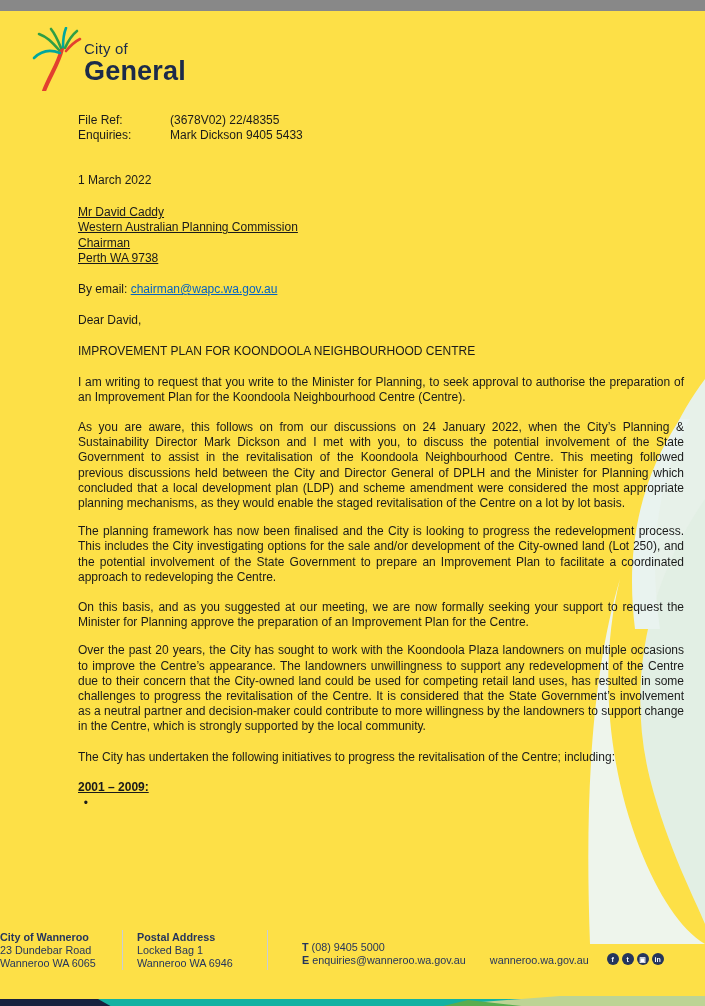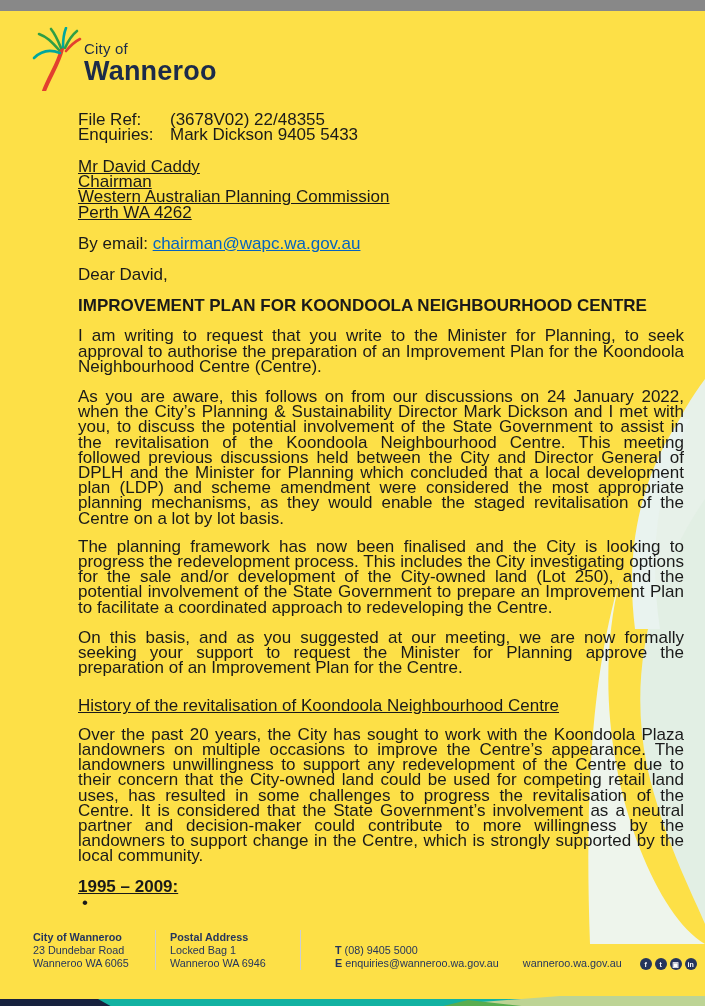--- a/index.html
+++ b/index.html
@@ -16,46 +16,46 @@
   
   .watermark { position:absolute; right:0; top:368px; width:175px; height:565px; z-index:0; pointer-events:none; }
 
   
   .logo { position:absolute; left:30px; top:16px; display:flex; align-items:flex-start; z-index:2; }
   .logo-flower { width:52px; height:64px; }
   .logo-text { margin-left:2px; margin-top:14px; color:#1c2b4a; line-height:1.05; }
   .logo-text .l1 { font-size:15px; letter-spacing:.2px; }
   .logo-text .l2 { font-size:27px; font-weight:bold; letter-spacing:.2px; }
 
-  .content { position:absolute; left:78px; top:0; width:606px; z-index:1; font-size:17px; line-height:15.2px; }
+  .content { position:absolute; left:78px; top:0; width:606px; z-index:1; font-size:12px; line-height:15.2px; }
 
   .fileref { margin-top:102px; line-height:14.5px; }
   .fileref .row { display:flex; }
   .fileref .lab { width:92px; }
 
   .date-line { margin-top:31px; }
   .recipient { margin-top:17px;text-decoration:underline; }
   .byemail { margin-top:16px; }
   .byemail a { color:#0563c1; text-decoration:underline; }
   .salutation { margin-top:16px; }
-  .subject { margin-top:16px; font-weight:bold; }
+  .subject { margin-top:16px; font-weight:normal; }
 
   p.body { margin-top:15px; text-align:justify; }
   p.body.tight { margin-top:13px; }
 
   .section-heading { margin-top:23px; text-decoration:underline; }
   .period-heading { margin-top:15px; font-weight:bold; text-decoration:underline; }
 
   .bullet-item { margin-top:1px; display:flex; text-align:justify; }
   .bullet-item .dot { width:22px; text-align:right; padding-right:12px; flex:none; }
   .bullet-item .btxt { width:540px; }
 
   
   .footer { position:absolute; left:0; top:918px; width:705px; z-index:2; color:#25355c; font-size:10.8px; line-height:13px; }
-  .footer-cols { display:flex; align-items:flex-end; padding-left:33px; }
+  .footer-cols { display:flex; align-items:center; }
   .fcol { padding-top:2px; }
   .fcol .b { font-weight:bold; }
   .fdiv { width:1px; background:#c9ced6; height:40px; margin:0 14px; }
   .fcol1 { width:108px; }
   .fcol2 { width:116px; }
   .fcol3 { margin-left:20px; padding-top:9px; }
   .fcol3 .b { font-weight:bold; }
   .fweb { margin-left:24px; padding-top:22px; }
   .fsocial { margin-left:18px; padding-top:19px; display:flex; gap:3px; }
   .sic { width:12px; height:12px; border-radius:50%; background:#25355c; color:#fff;
@@ -80,64 +80,65 @@
       <path d="M14,64 C20,48 28,38 32,22" stroke="#e2402f" stroke-width="4" fill="none" stroke-linecap="round"></path>
       <path d="M30,26 C20,22 12,23 4,31" stroke="#00a79d" stroke-width="2.6" fill="none" stroke-linecap="round"></path>
       <path d="M29,23 C21,14 17,10 9,7" stroke="#2f9e45" stroke-width="2.6" fill="none" stroke-linecap="round"></path>
       <path d="M31,21 C27,11 25,7 21,2" stroke="#2f9e45" stroke-width="2.6" fill="none" stroke-linecap="round"></path>
       <path d="M33,20 C33,10 34,6 36,1" stroke="#00a79d" stroke-width="2.6" fill="none" stroke-linecap="round"></path>
       <path d="M35,21 C39,12 42,8 47,4" stroke="#2f9e45" stroke-width="2.6" fill="none" stroke-linecap="round"></path>
       <path d="M36,24 C41,18 44,15 50,12" stroke="#e2402f" stroke-width="2.6" fill="none" stroke-linecap="round"></path>
     </svg>
     <div class="logo-text">
       <div class="l1">City of</div>
-      <div class="l2">Wanneroo</div>
+      <div class="l2">General</div>
     </div>
   </div>
 
   <div class="content">
 
     <div class="fileref">
       <div class="row">
         <span class="lab">File Ref:</span>
         <span>(3678V02) 22/48355</span>
       </div>
       <div class="row">
         <span class="lab">Enquiries:</span>
         <span>Mark Dickson 9405 5433</span>
       </div>
     </div>
 
+    <div class="date-line">1 March 2022</div>
 
     <div class="recipient">
       <div>Mr David Caddy</div>
+      <div>Western Australian Planning Commission</div>
       <div>Chairman</div>
-      <div>Western Australian Planning Commission</div>
-      <div>Perth WA 4262</div>
+      <div>Perth WA 9738</div>
     </div>
 
     <div class="byemail">
       <span>By email: </span><a href="#">chairman@wapc.wa.gov.au</a>
     </div>
 
     <div class="salutation">Dear David,</div>
 
     <div class="subject">IMPROVEMENT PLAN FOR KOONDOOLA NEIGHBOURHOOD CENTRE</div>
 
     <p class="body">I am writing to request that you write to the Minister for Planning, to seek approval to authorise the preparation of an Improvement Plan for the Koondoola Neighbourhood Centre (Centre).</p>
     <p class="body">As you are aware, this follows on from our discussions on 24 January 2022, when the City’s Planning &amp; Sustainability Director Mark Dickson and I met with you, to discuss the potential involvement of the State Government to assist in the revitalisation of the Koondoola Neighbourhood Centre. This meeting followed previous discussions held between the City and Director General of DPLH and the Minister for Planning which concluded that a local development plan (LDP) and scheme amendment were considered the most appropriate planning mechanisms, as they would enable the staged revitalisation of the Centre on a lot by lot basis.</p>
     <p class="body tight">The planning framework has now been finalised and the City is looking to progress the redevelopment process. This includes the City investigating options for the sale and/or development of the City-owned land (Lot 250), and the potential involvement of the State Government to prepare an Improvement Plan to facilitate a coordinated approach to redeveloping the Centre.</p>
     <p class="body">On this basis, and as you suggested at our meeting, we are now formally seeking your support to request the Minister for Planning approve the preparation of an Improvement Plan for the Centre.</p>
 
-    <div class="section-heading">History of the revitalisation of Koondoola Neighbourhood Centre</div>
 
     <p class="body tight">Over the past 20 years, the City has sought to work with the Koondoola Plaza landowners on multiple occasions to improve the Centre’s appearance. The landowners unwillingness to support any redevelopment of the Centre due to their concern that the City-owned land could be used for competing retail land uses, has resulted in some challenges to progress the revitalisation of the Centre. It is considered that the State Government’s involvement as a neutral partner and decision-maker could contribute to more willingness by the landowners to support change in the Centre, which is strongly supported by the local community.</p>
 
+    <p class="body">The City has undertaken the following initiatives to progress the revitalisation of the Centre; including:</p>
 
-    <div class="period-heading">1995 – 2009:</div>
+    <div class="period-heading">2001 – 2009:</div>
 
     <div class="bullet-item">
       <span class="dot">•</span>
     </div>
 
   </div>
 
   <div class="footer">
     <div class="footer-cols">
       <div class="fcol fcol1">

